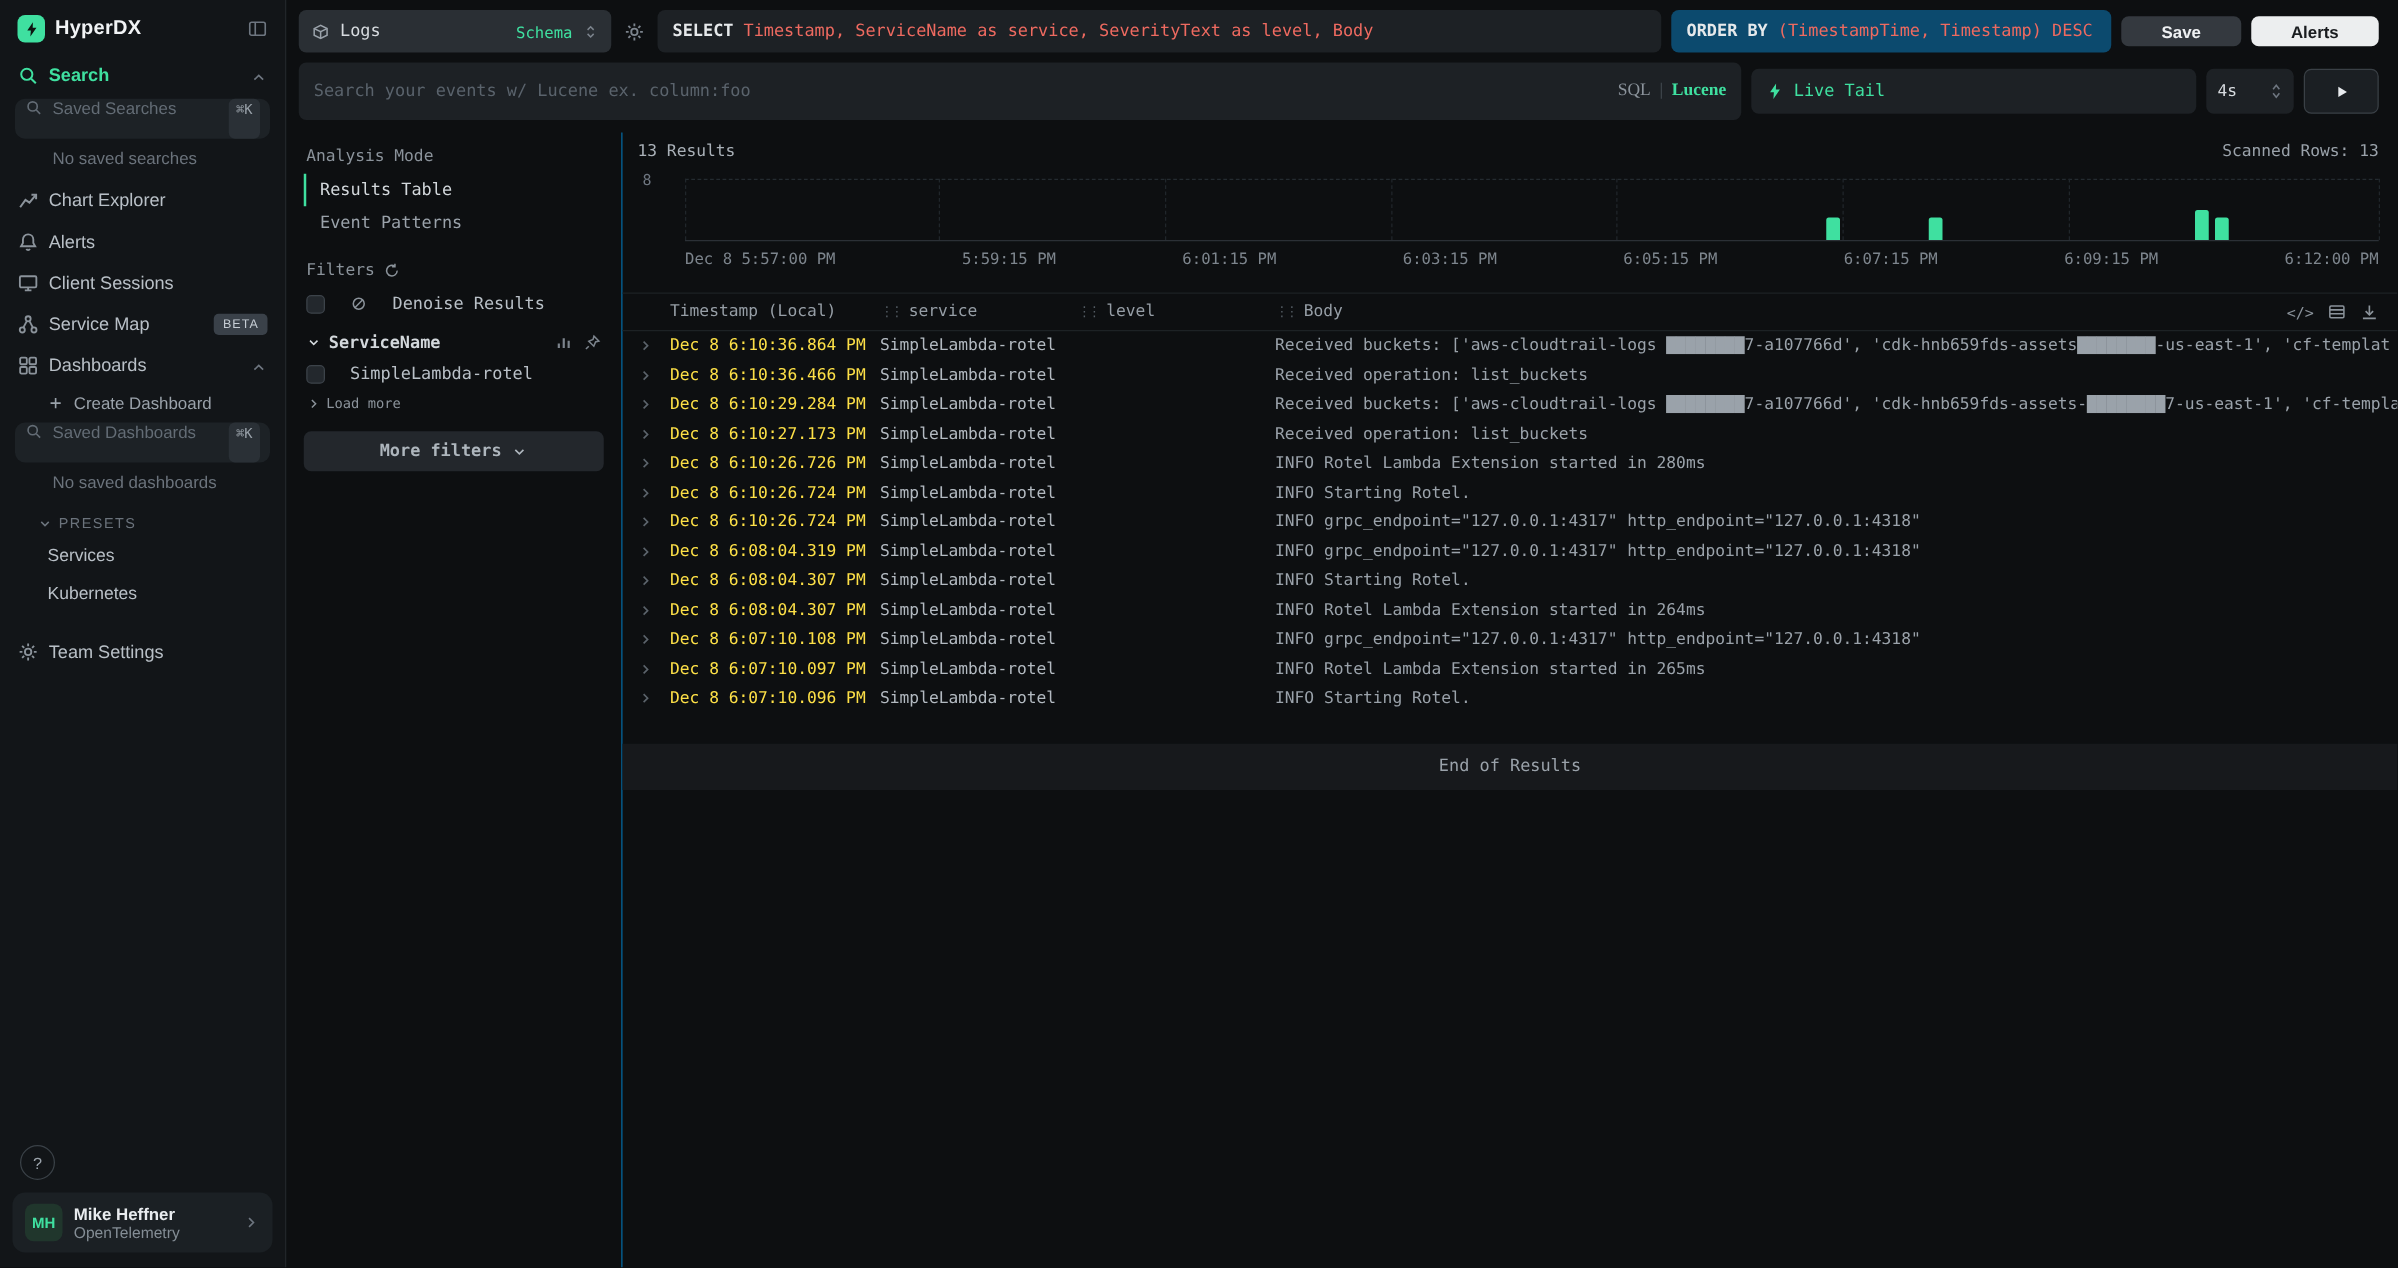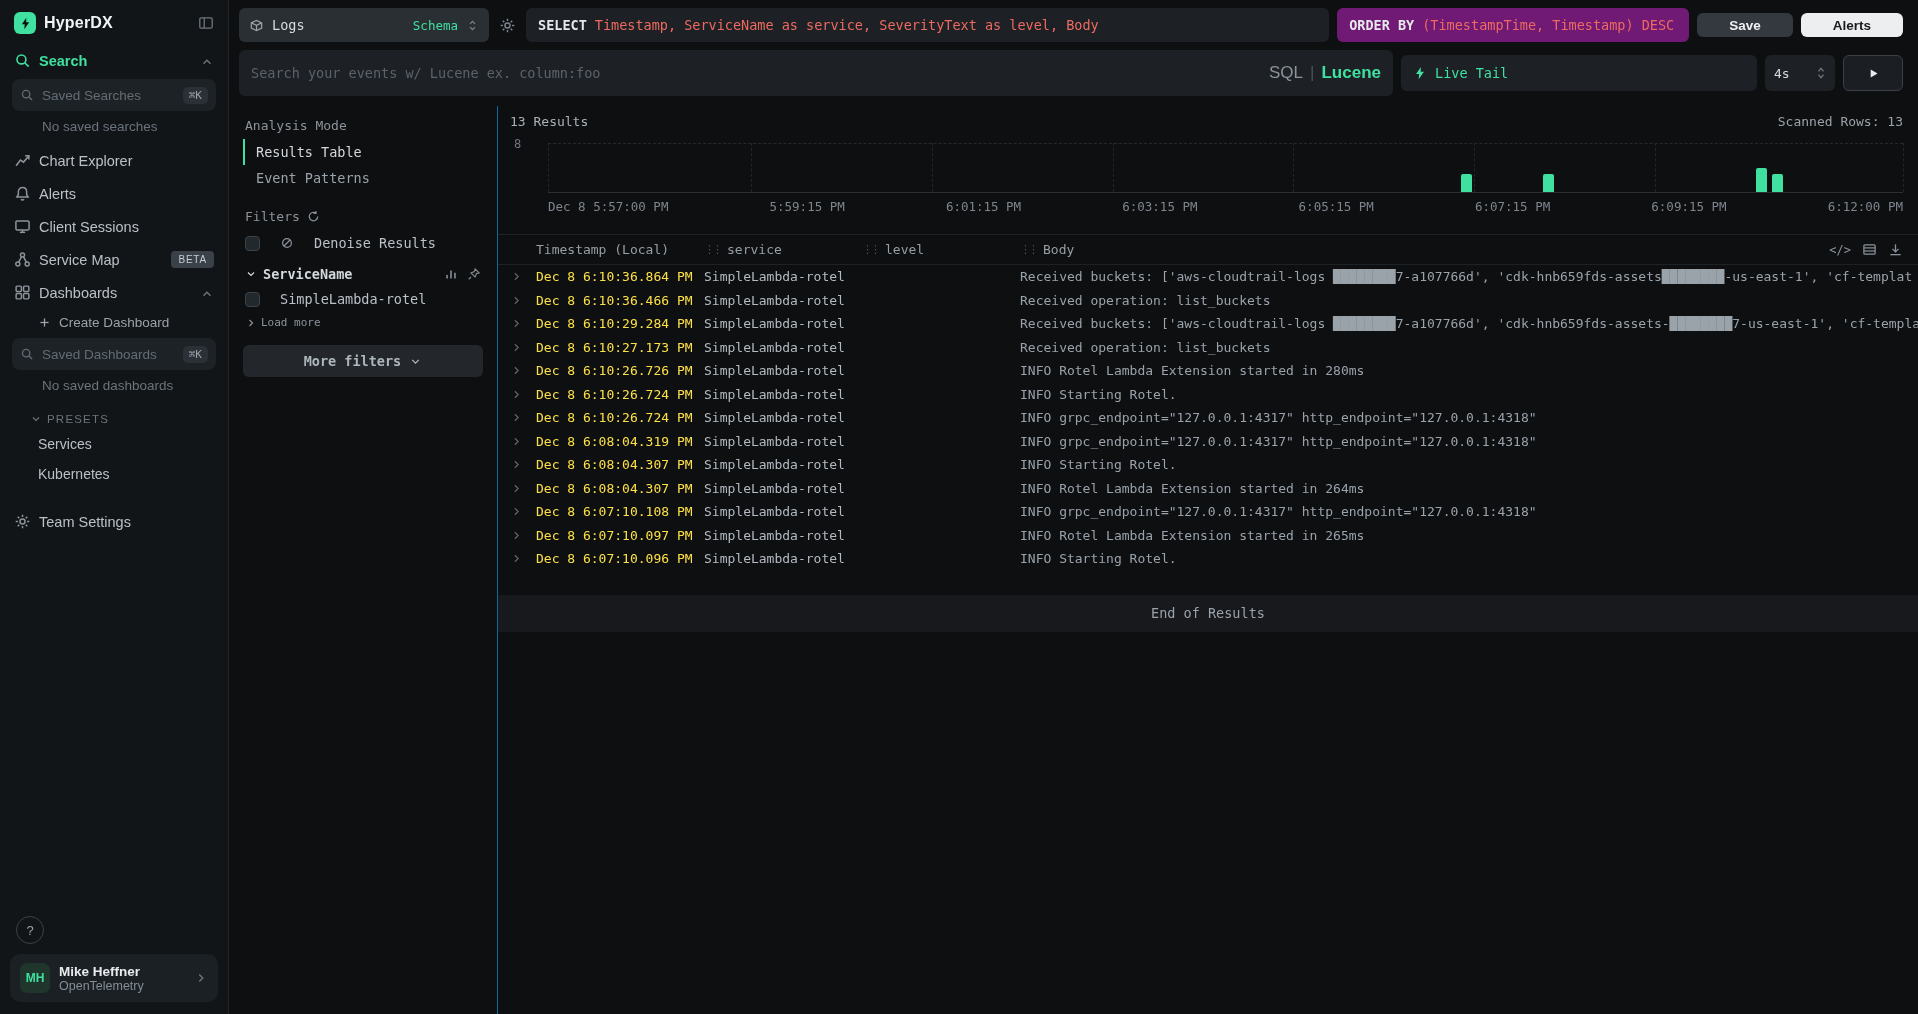--- a/index.html
+++ b/index.html
@@ -14,21 +14,21 @@
   .logo-row { display:flex; align-items:center; gap:8px; padding:12px 14px 10px; }
   .logo-mark { width:22px; height:22px; border-radius:6px; background:var(--accent); color:#0c1410; display:flex; align-items:center; justify-content:center; }
   .logo-text { font-weight:700; font-size:16px; color:#f1f3f5; flex:1; letter-spacing:.2px; }
   .panel-toggle { color:#6e7680; cursor:pointer; }
   .nav-item { display:flex; align-items:flex-end; gap:8px; padding:8px 14px; color:#b9c0c7; font-size:14.5px; cursor:pointer; }
   .nav-item .nicon { color:#8b939b; display:flex; }
   .nav-item.active { color:var(--accent); font-weight:700; }
   .nav-item.active .nicon { color:var(--accent); }
   .nav-chevron { margin-left:auto; color:#6e7680; display:flex; }
   .badge-beta { margin-left:auto; background:#3a4149; color:#c6cdd4; font-size:10px; font-weight:400; letter-spacing:.8px; padding:3px 7px; border-radius:4px; }
-  .search-box { margin:2px 12px 6px; height:32px; background:#1d2226; border-radius:8px; display:flex; align-items:center; gap:8px; padding:0 8px; color:#636c75; font-size:13.5px; cursor:text; }
+  .search-box { margin:2px 12px 6px; height:32px; background:#1d2226; border-radius:8px; display:flex; gap:8px; padding:0 8px; color:#636c75; font-size:13.5px; cursor:text; }
   .search-box .sicon { color:#636c75; display:flex; }
   .search-box .ph { flex:1; white-space:nowrap; overflow:hidden; }
   .kbd { background:#2a3036; border-radius:5px; padding:2px 6px; font-size:11px; color:#9aa2aa; font-family:"DejaVu Sans Mono", monospace; }
   .empty-note { color:#6b737c; font-size:13.5px; padding:2px 14px 10px 42px; }
   .create-dash { display:flex; align-items:center; gap:8px; padding:6px 14px 6px 38px; color:#9aa2aa; font-size:13.5px; cursor:pointer; }
   .presets-label { display:flex; align-items:center; gap:5px; color:#6b737c; font-size:11.5px; letter-spacing:1.2px; padding:10px 14px 4px 30px; cursor:pointer; }
   .preset-item { padding:7px 14px 7px 38px; color:#b9c0c7; font-size:14px; cursor:pointer; }
   .team-settings { margin-top:16px; }
   .spacer { flex:1; }
   .help-btn { width:28px; height:28px; border-radius:50%; border:1px solid #3a4147; color:#9aa2aa; display:flex; align-items:center; justify-content:center; margin:0 0 10px 16px; font-size:13px; cursor:pointer; }
@@ -42,30 +42,30 @@
   .main { flex:1; display:flex; flex-direction:column; min-width:0; }
   .topbar { padding:8px 15px 0 10px; display:flex; flex-direction:column; gap:8px; }
   .trow1, .trow2 { display:flex; gap:8px; align-items:center; }
   .source-select { width:250px; height:34px; background:#2a2f34; border-radius:6px; display:flex; align-items:center; gap:8px; padding:0 10px; cursor:pointer; font-family:"DejaVu Sans Mono", monospace; }
   .source-select .src-icon { color:#9aa2aa; display:flex; }
   .source-label { color:#d7dbdf; font-size:13.5px; flex:1; }
   .schema-label { color:var(--accent); font-size:12.5px; }
   .sel-chevrons { color:#7c848d; display:flex; }
   .gear-btn { color:#7c848d; padding:0 2px; cursor:pointer; }
   .query-box { flex:1; height:34px; background:#1d2125; border-radius:6px; display:flex; align-items:center; padding:0 12px; font-family:"DejaVu Sans Mono", monospace; font-size:13.5px; white-space:nowrap; overflow:hidden; cursor:text; }
-  .orderby-box { flex:none; width:352px; background:#701a75; }
+  .orderby-box { flex:none; width:352px; background:#0c4a6e; }
   .kw { color:#e6e9eb; font-weight:700; margin-right:8px; }
   .sqlfields { color:var(--sqlred); }
   .btn { height:24px; padding:0 32px; border-radius:6px; font-weight:700; font-size:13.5px; display:flex; align-items:center; cursor:pointer; }
   .save-btn { background:#34393f; color:#eef0f2; }
   .alerts-btn { background:#eceeef; color:#191c1f; }
   .event-search { flex:1; height:46px; background:#1d2125; border-radius:6px; display:flex; align-items:center; gap:10px; padding:0 12px; }
   .event-search input { flex:1; background:transparent; border:none; outline:none; color:#c9ced3; font-family:"DejaVu Sans Mono", monospace; font-size:13.5px; }
   .event-search input::placeholder { color:#5a636c; }
-  .lang-toggle { display:flex; gap:7px; font-size:17px; font-family:Liberation Sans, sans-serif; align-items:flex-start; }
+  .lang-toggle { display:flex; gap:7px; font-size:14px; font-family:Liberation Serif, serif; align-items:flex-start; }
   .lang-sql { color:#8b939b; cursor:pointer; }
   .lang-div { color:#4a5158; }
   .lang-lucene { color:var(--accent); font-weight:700; cursor:pointer; }
   .live-tail { width:356px; height:36px; background:#1d2125; border-radius:6px; display:flex; align-items:center; gap:8px; padding:0 12px; color:var(--accent); font-family:"DejaVu Sans Mono", monospace; font-size:13.5px; cursor:pointer; }
   .interval { width:70px; height:36px; background:#1d2125; border-radius:6px; display:flex; align-items:center; padding:0 9px; color:#d7dbdf; font-family:"DejaVu Sans Mono", monospace; font-size:13px; cursor:pointer; }
   .steppers { margin-left:auto; color:#6e7680; display:flex; flex-direction:column; gap:0; cursor:pointer; }
   .play-btn { width:60px; height:36px; background:#1b1f23; border:1px solid #3a4046; border-radius:6px; display:flex; align-items:center; justify-content:center; color:#e8ebee; cursor:pointer; }
 
   
   .workspace { flex:1; display:flex; margin-top:10px; min-height:0; }

